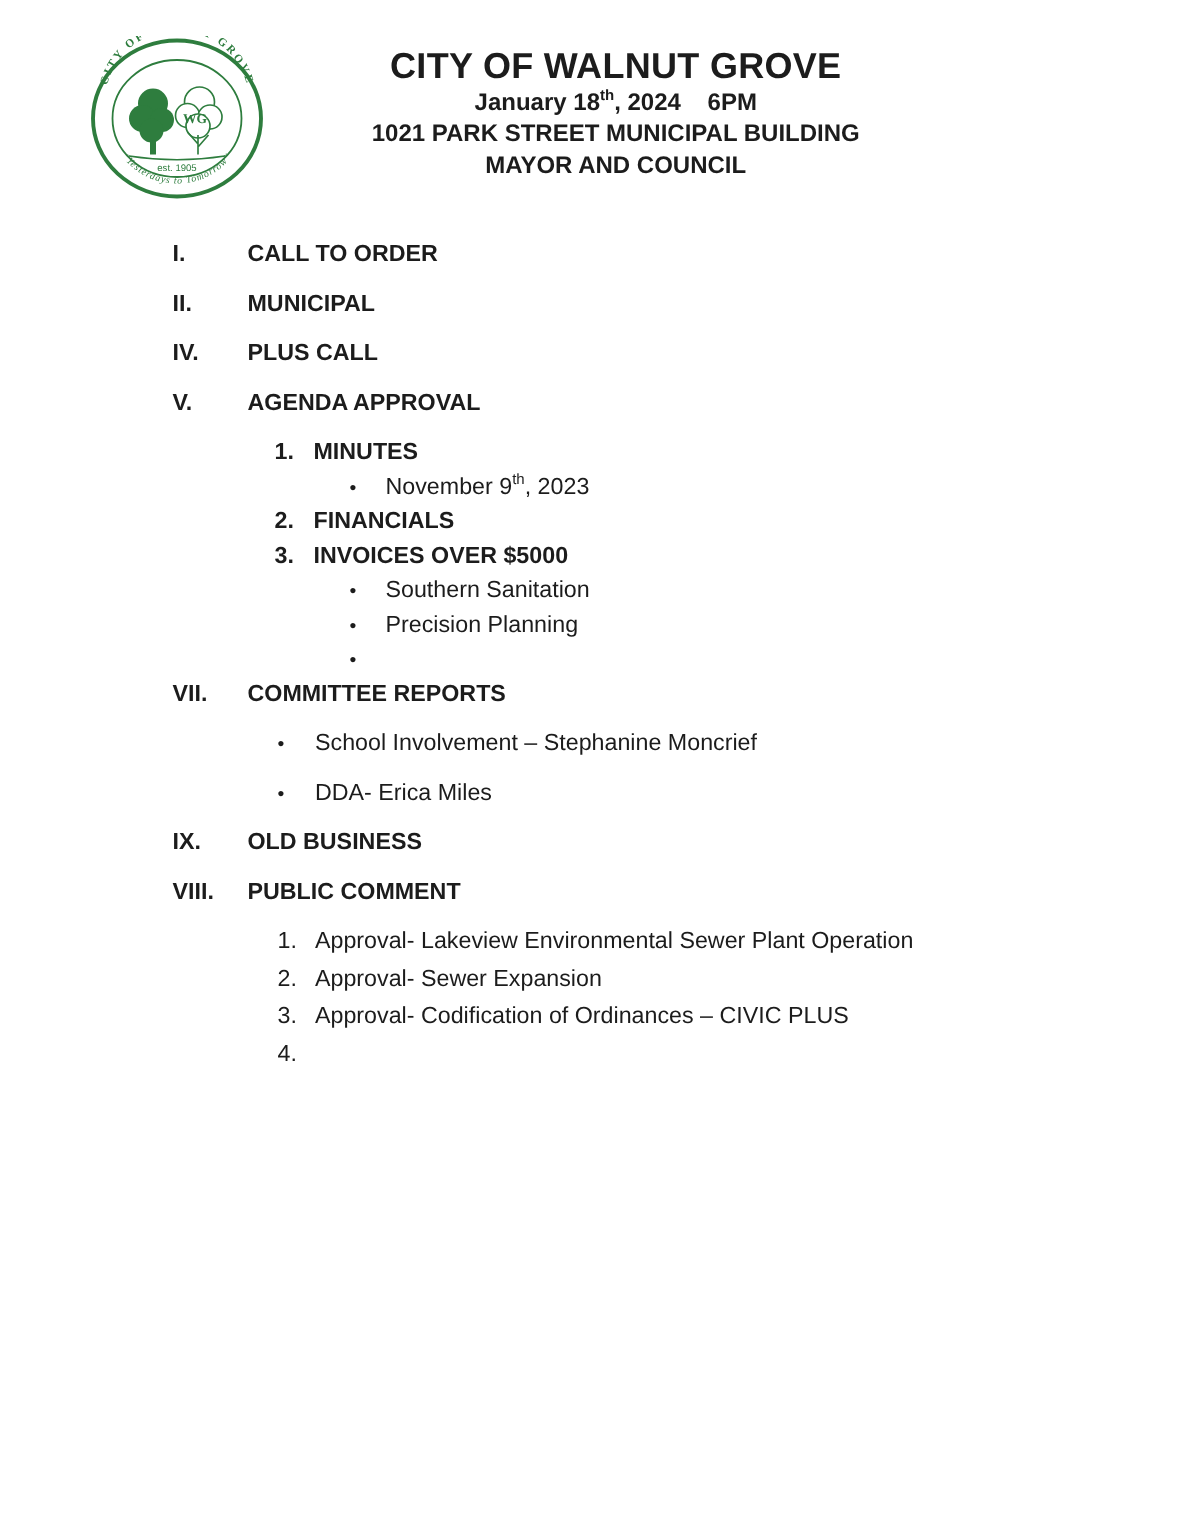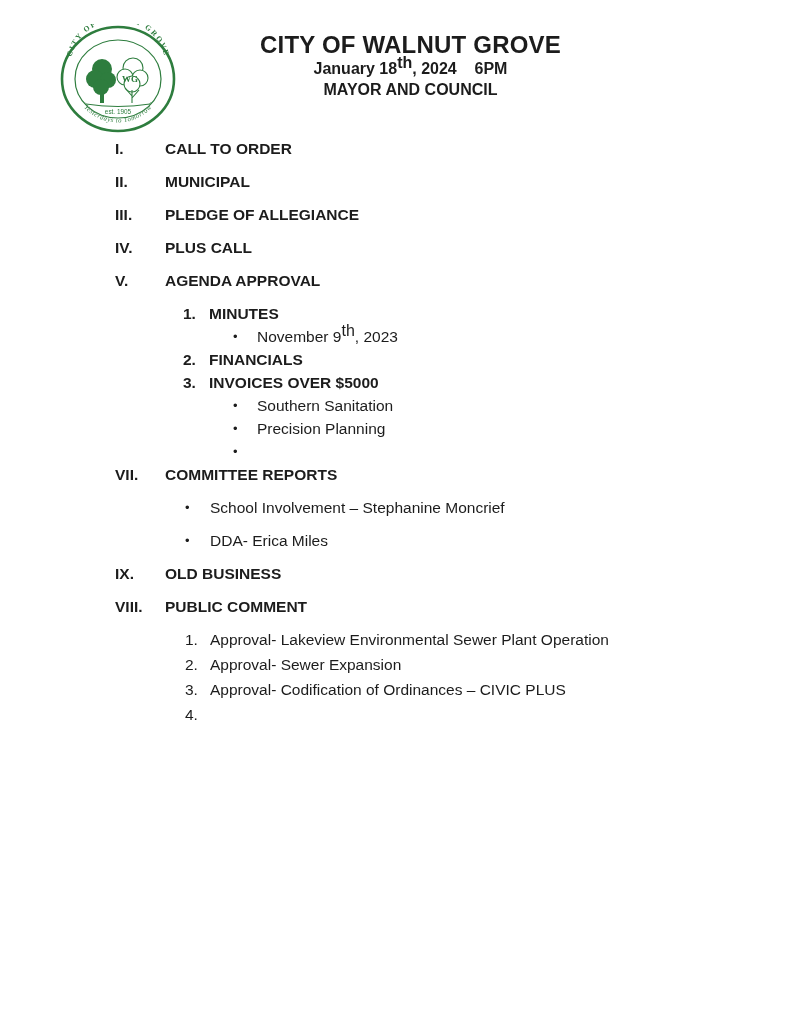--- a/index.html
+++ b/index.html
@@ -11,21 +11,21 @@
     position:relative;
     overflow:hidden;
   }
   .page { width:791px; height:1024px; background:#ffffff; position:relative; }
 
   
   .logo-wrap { position:absolute; left:58px; top:24px; width:120px; height:110px; }
   .header-text { padding-top:32px; padding-left:30px; text-align:center; }
   .doc-title { font-size:24px; font-weight:bold; letter-spacing:0.2px; line-height:26px; }
   .doc-sub { font-size:16px; font-weight:bold; line-height:21px; }
-  sup.sup { font-size:16px; vertical-align:super; line-height:0; }
+  sup.sup { font-size:10px; vertical-align:super; line-height:0; }
 
   
   .agenda { margin-top:41px; }
   .main-row { display:flex; font-weight:bold; font-size:15.5px; line-height:15px; margin-bottom:18px; }
   .main-row .rn { width:50px; padding-left:115px; box-sizing:content-box; flex:0 0 auto; }
   .mr { padding-left:115px; }
   .mr .rn { width:50px; flex:0 0 auto; padding-left:0; }
 
   .consent { }
   .c-num-row { display:flex; padding-left:183px; font-weight:bold; font-size:15.5px; line-height:15px; margin-bottom:8px; }
@@ -78,39 +78,36 @@
       <text x="60" y="90" font-size="6.4" fill="#2e7d3e" text-anchor="middle">est. 1905</text>
       <text font-size="6.6" fill="#2e7d3e" font-style="italic" letter-spacing="0.6" font-family="Liberation Serif, serif">
         <textPath href="#arcBottom" startOffset="50%" text-anchor="middle">“Yesterdays to Tomorrow”</textPath>
       </text>
     </svg>
   </div>
 
   <div class="header-text">
     <div class="doc-title">CITY OF WALNUT GROVE</div>
     <div class="doc-sub"><span>January 18</span><sup class="sup">th</sup><span>, 2024&nbsp;&nbsp;&nbsp; 6PM</span></div>
+    <div class="doc-sub">1021 PARK STREET MUNICIPAL BUILDING</div>
     <div class="doc-sub">MAYOR AND COUNCIL</div>
   </div>
 
   <div class="agenda">
 
     <div class="main-row mr">
       <span class="rn">I.</span>
       <span>CALL TO ORDER</span>
     </div>
 
     <div class="main-row mr">
       <span class="rn">II.</span>
       <span>MUNICIPAL</span>
     </div>
 
-    <div class="main-row mr">
-      <span class="rn">III.</span>
-      <span>PLEDGE OF ALLEGIANCE</span>
-    </div>
 
     <div class="main-row mr">
       <span class="rn">IV.</span>
       <span>PLUS CALL</span>
     </div>
 
     <div class="main-row mr">
       <span class="rn">V.</span>
       <span>AGENDA APPROVAL</span>
     </div>

